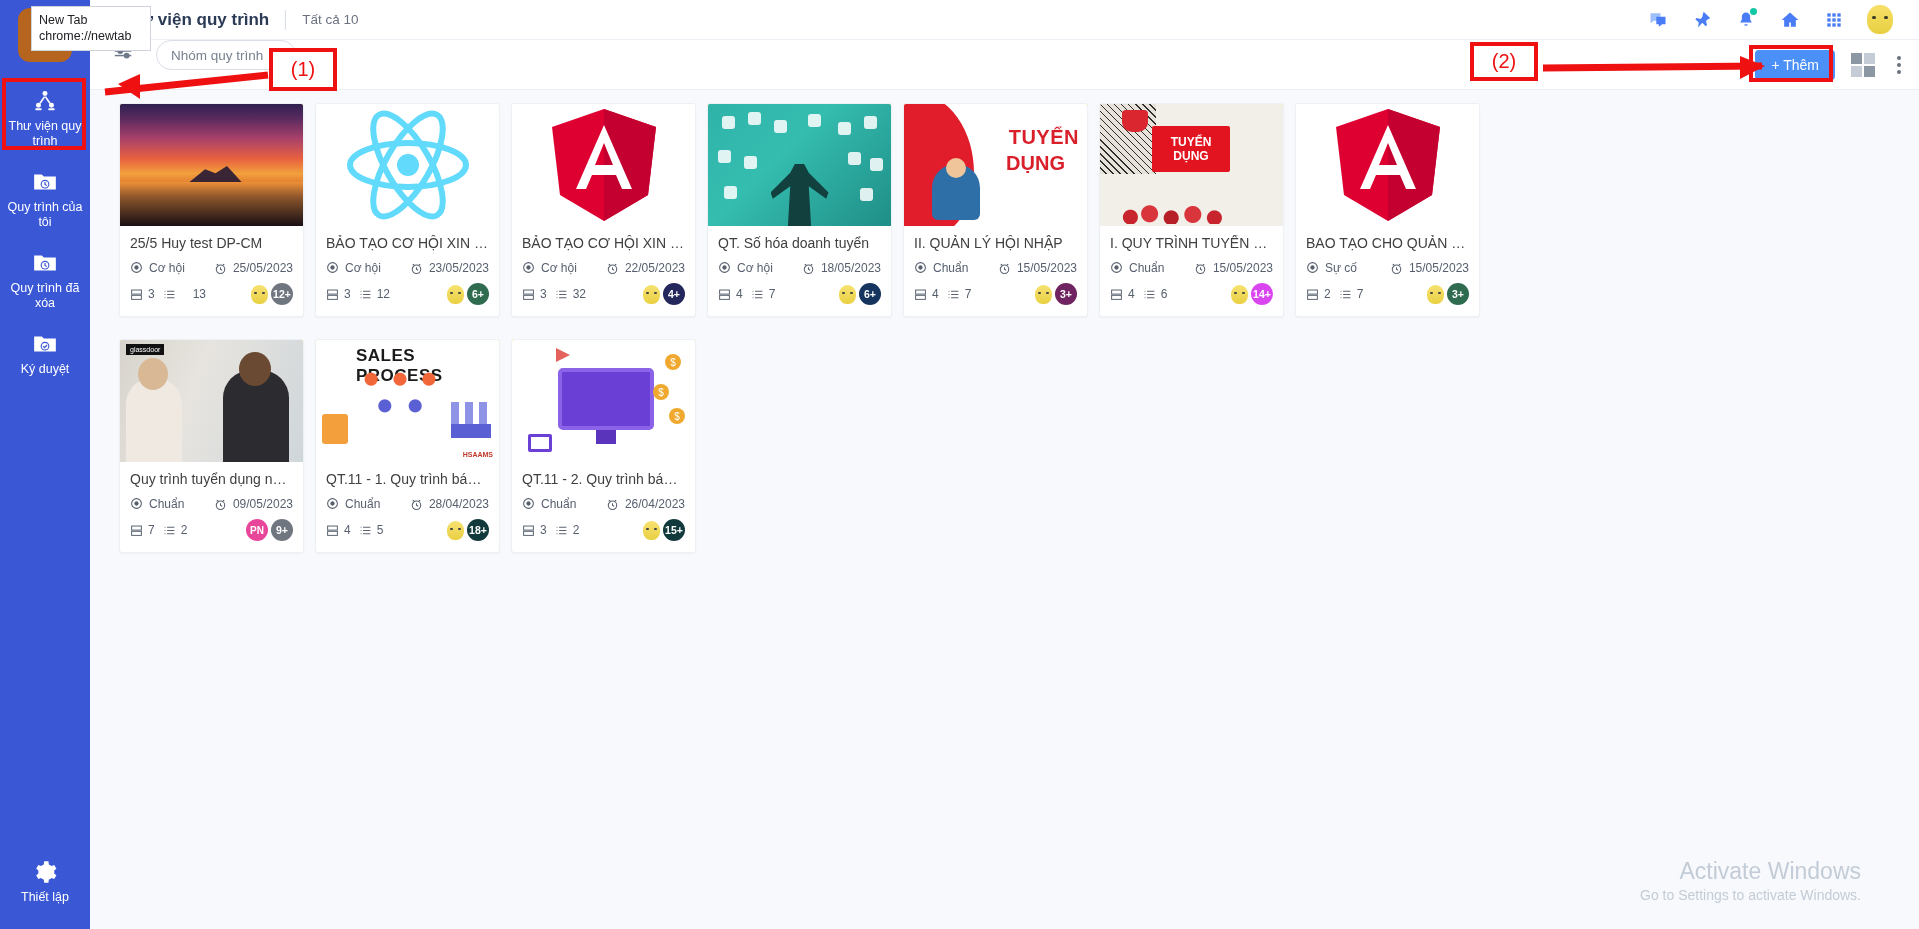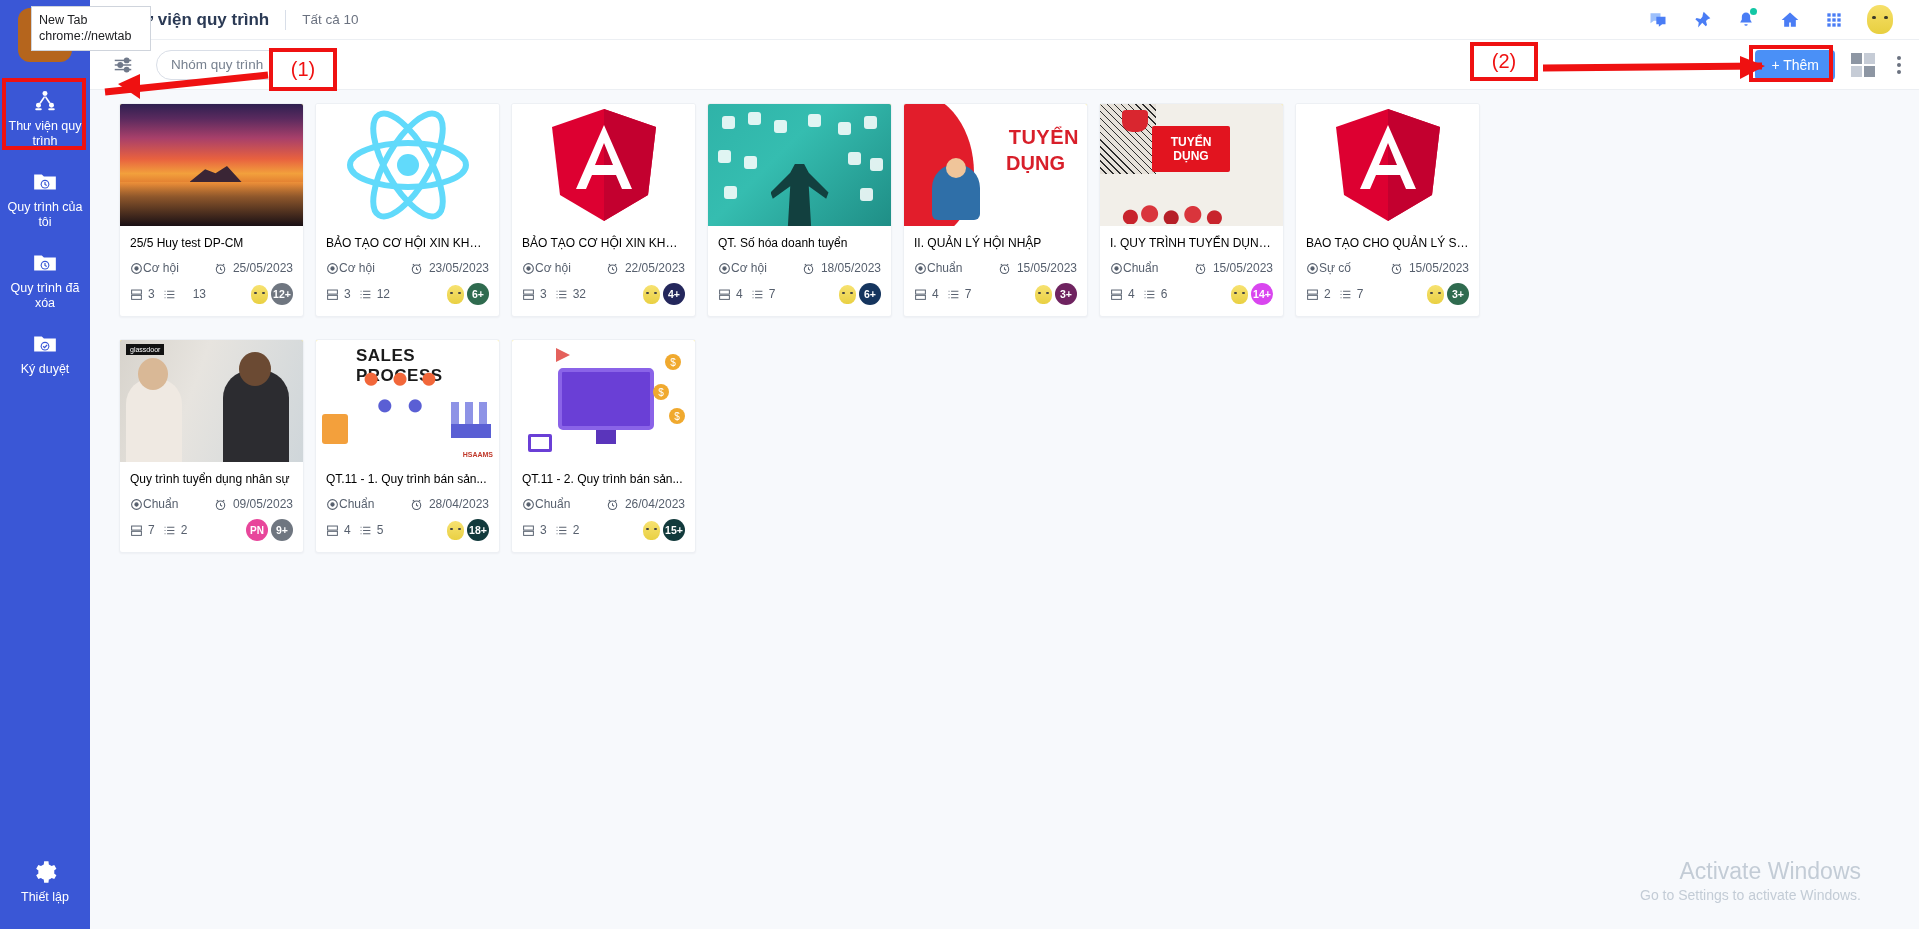--- a/index.html
+++ b/index.html
@@ -67,21 +67,21 @@
   .avatar-chick:before, .avatar-chick:after {
     content: ""; position: absolute; top: 11px; width: 4px; height: 3px;
     background: #3a3a2a; border-radius: 2px;
   }
   .avatar-chick:before { left: 5px; }
   .avatar-chick:after  { right: 5px; }
 
   
   .toolbar {
     position: absolute; left: 90px; top: 40px; right: 0; height: 50px;
-    background: #ffffff; display: flex; align-items: center;
+    background: #ffffff; display: flex; 
     border-bottom: 1px solid #eceff3;
   }
   .filter-ico { margin-left: 22px; width: 22px; height: 22px; cursor: pointer; }
   .filter-ico svg { width: 22px; height: 22px; }
   .group-select {
     margin-left: 22px; height: 30px; padding: 0 14px;
     border: 1px solid #d9dee7; border-radius: 16px;
     display: flex; align-items: center; gap: 8px;
     font-size: 13.5px; color: #77818f; cursor: pointer; background: #fff;
   }
@@ -132,27 +132,27 @@
     display: flex; flex-wrap: wrap; gap: 11px; padding-left: 29px; padding-right: 20px;
   }
   .card {
     width: 185px; background: #ffffff; border: 1px solid #edf0f4;
     border-radius: 3px; overflow: hidden; cursor: pointer;
     box-shadow: 0 1px 2px rgba(20,30,60,.04);
   }
   .card-thumb { height: 122px; width: 100%; position: relative; overflow: hidden; background: #fde047; }
   .card-body { padding: 9px 10px 11px 10px; }
   .card-title {
-    font-size: 12px; color: #000000; line-height: 17px;
+    font-size: 14px; color: #404040; line-height: 17px;
     white-space: nowrap; overflow: hidden; text-overflow: ellipsis;
     margin-bottom: 9px;
   }
   .meta-row { display: flex; align-items: center; font-size: 12px; color: #565f6d; }
   .meta-row + .meta-row { margin-top: 8px; }
-  .meta-left { display: flex; align-items: flex-end; width: 96px; }
+  .meta-left { display: flex; align-items: flex-start; gap: 6px; width: 96px; }
   .meta-right { display: flex; align-items: center; gap: 6px; }
   .mico { width: 13px; height: 13px; flex: none; }
   .mico svg { width: 13px; height: 13px; }
   .meta-spacer { flex: 1; }
   .chips { display: flex; align-items: center; gap: 3px; }
   .chick {
     width: 17px; height: 19px; border-radius: 48% 48% 45% 45%;
     background: linear-gradient(#f7e271,#e9d043); position: relative; flex: none;
   }
   .chick:before, .chick:after {

